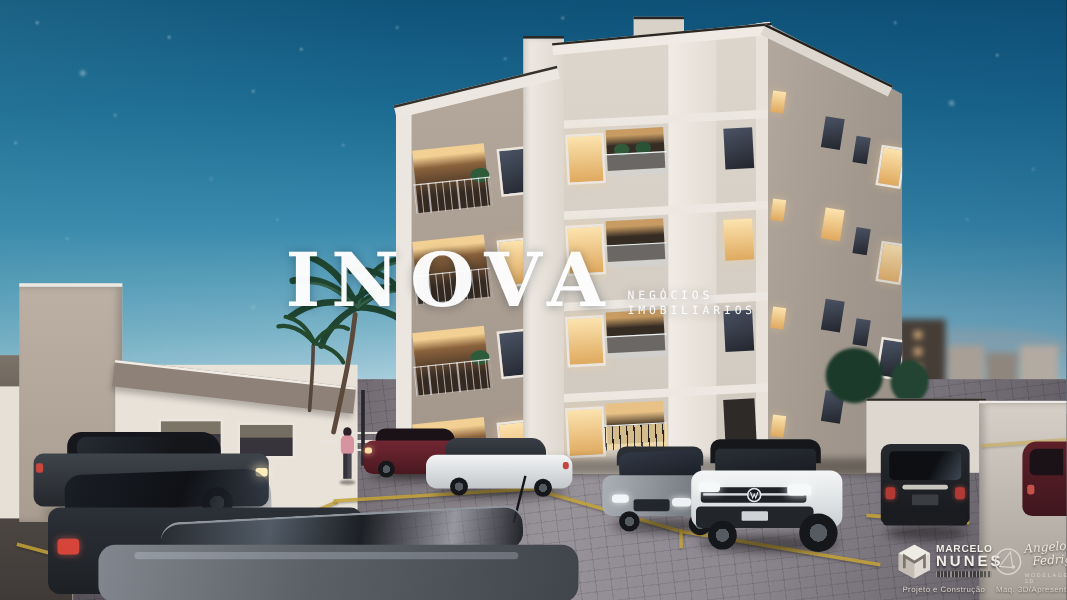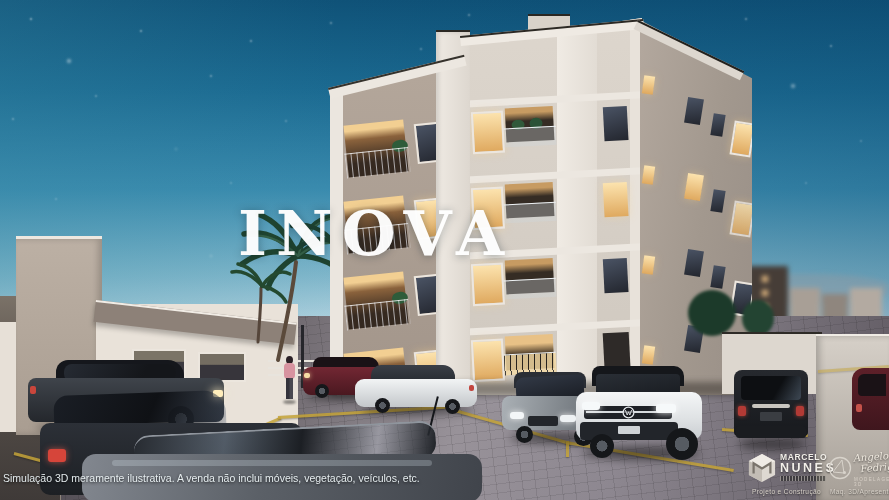--- a/index.html
+++ b/index.html
@@ -357,24 +357,27 @@
     <div class="abs" style="left:350px;top:-30px;width:2px;height:40px;background:#14161a;transform:rotate(14deg);"></div>
     <div class="abs" style="left:52px;top:2px;width:302px;height:36px;border-radius:16px;border-top:2px solid #8f959d;
          background:linear-gradient(100deg,#272b31,rgba(160,180,200,.35) 30%,#1c1f24 55%,rgba(200,215,230,.25) 80%,#1c1f24);transform:rotate(-3deg);"></div>
     <div class="abs" style="left:0;top:28px;width:400px;height:48px;border-radius:14px;
          background:linear-gradient(100deg,#82878f,#5b6067 45%,#40444b);"></div>
     <div class="abs" style="left:30px;top:34px;width:320px;height:6px;border-radius:3px;background:rgba(220,230,240,.25);"></div>
   </div>
 
   <div class="abs watermark">
     <div class="wm-brand">INOVA</div>
+    <div class="wm-tag">
+      <div>NEGÓCIOS</div>
+      <div>IMOBILIÁRIOS</div>
+    </div>
   </div>
 
   <div class="abs disclaimer">
-    <div>Simulação 3D meramente ilustrativa. A venda não inclui móveis, vegetação, veículos, etc.</div>
   </div>
 
   <div class="abs credits">
 
     <div class="abs" style="left:0;top:0;width:88px;height:50px;">
       <svg class="abs" style="left:6px;top:4px;" width="28" height="30" viewBox="0 0 30 32">
         <polygon points="15,1 29,8.5 29,23.5 15,31 1,23.5 1,8.5" fill="#ded9d2"></polygon>
         <polygon points="15,1 29,8.5 15,16 1,8.5" fill="#efebe5"></polygon>
         <polygon points="1,8.5 15,16 15,31 1,23.5" fill="#c3bdb5"></polygon>
         <path d="M6,22 L6,11 L15,16.5 L24,11 L24,22" fill="none" stroke="#7a746c" stroke-width="2.4"></path>

